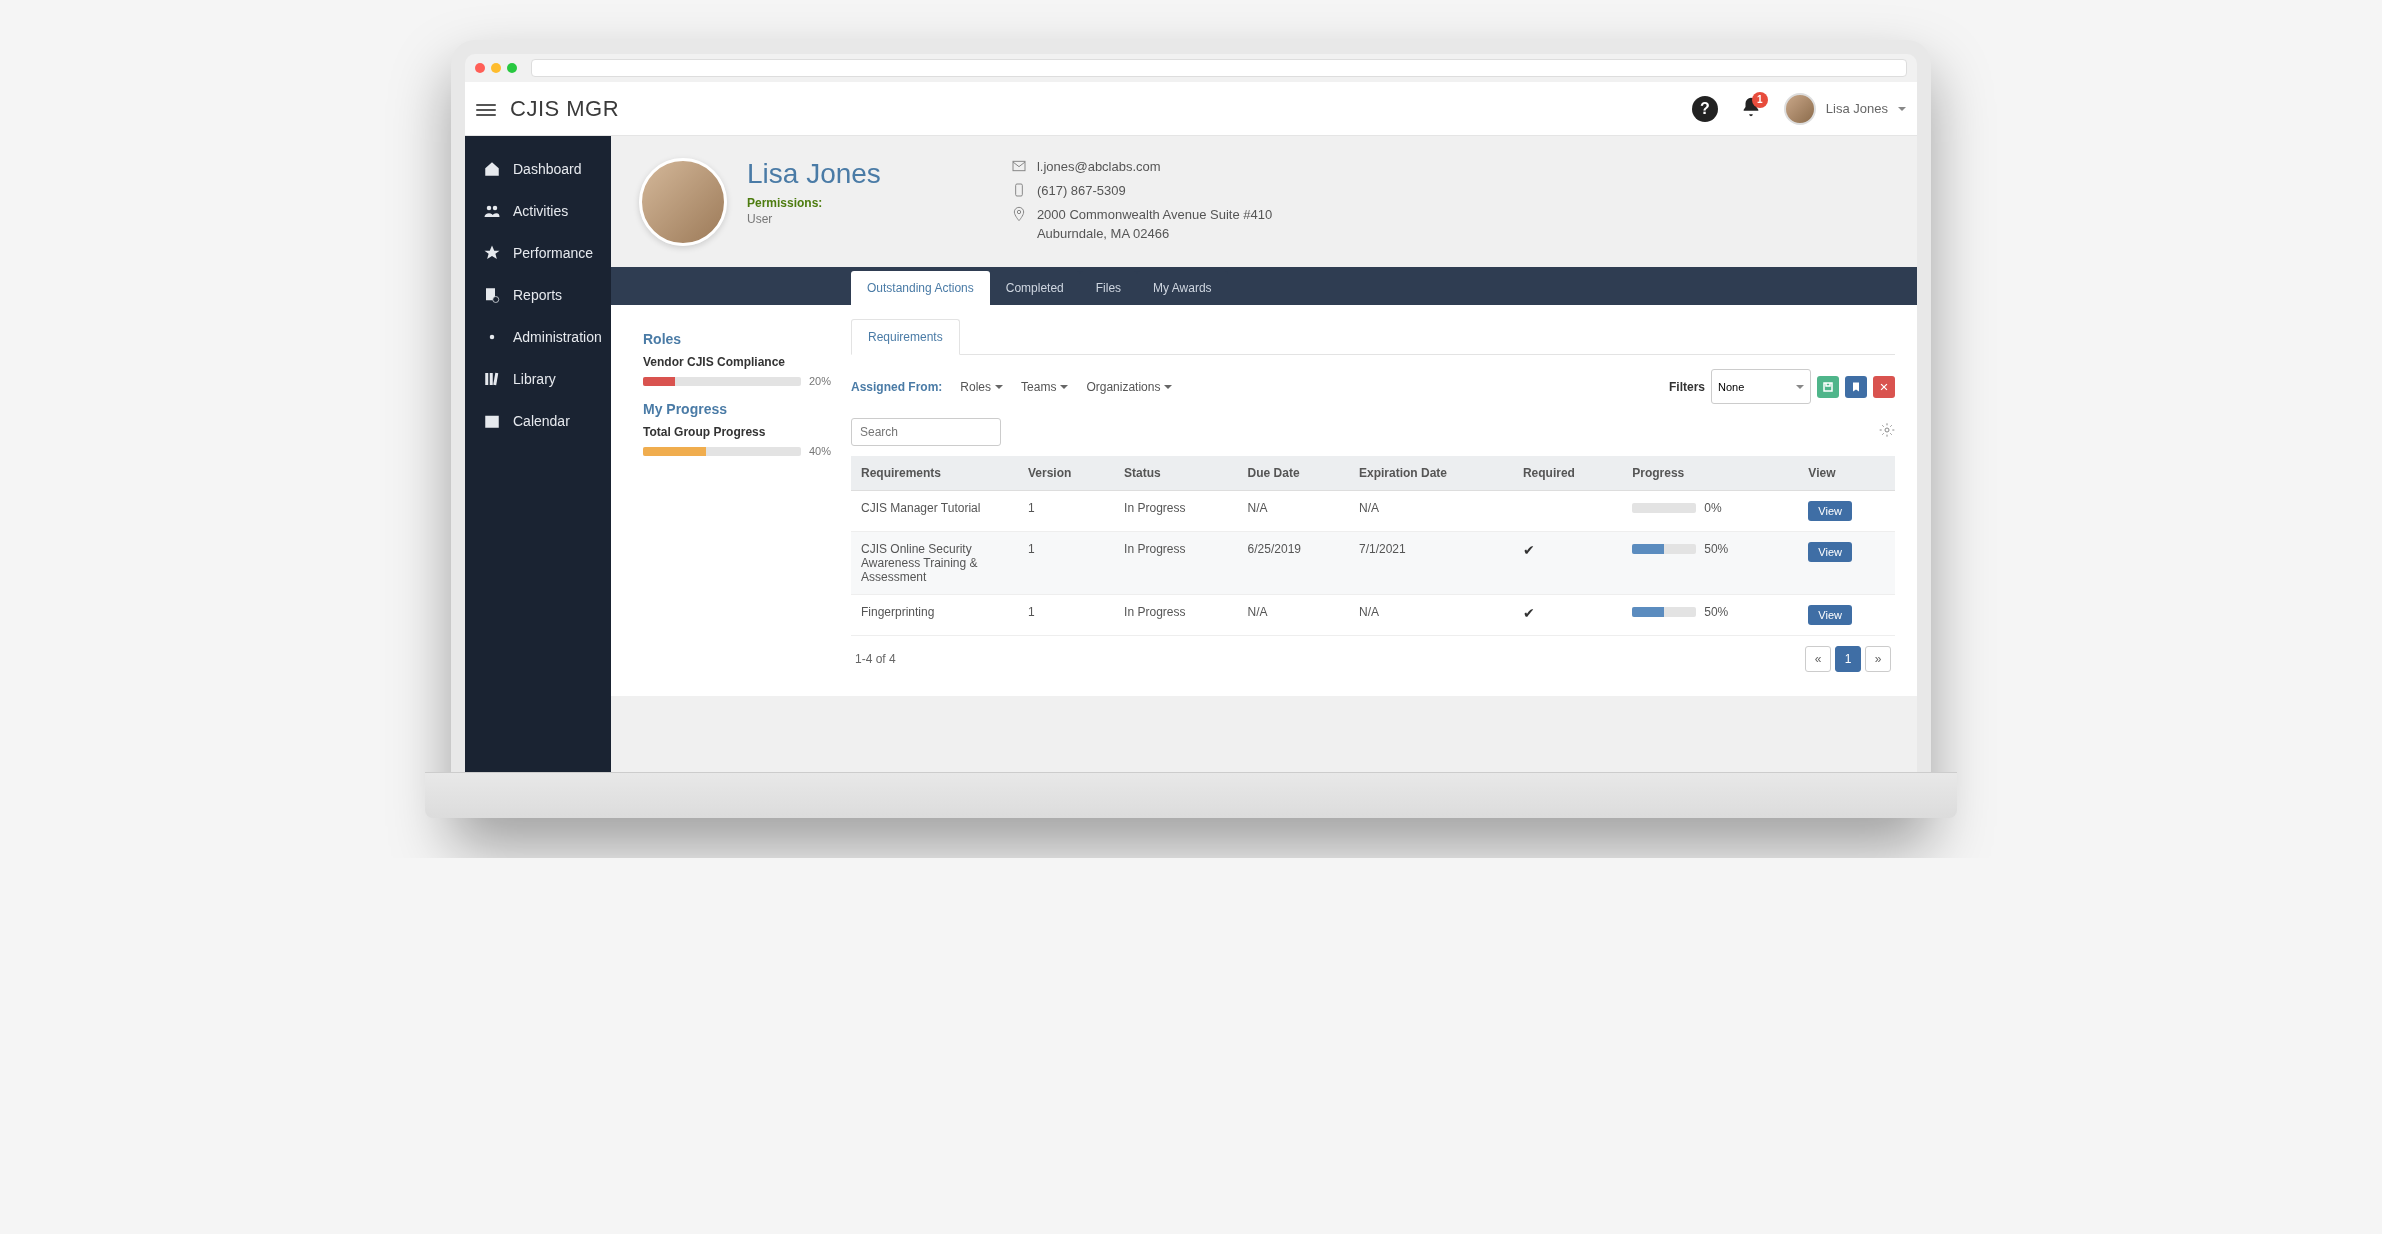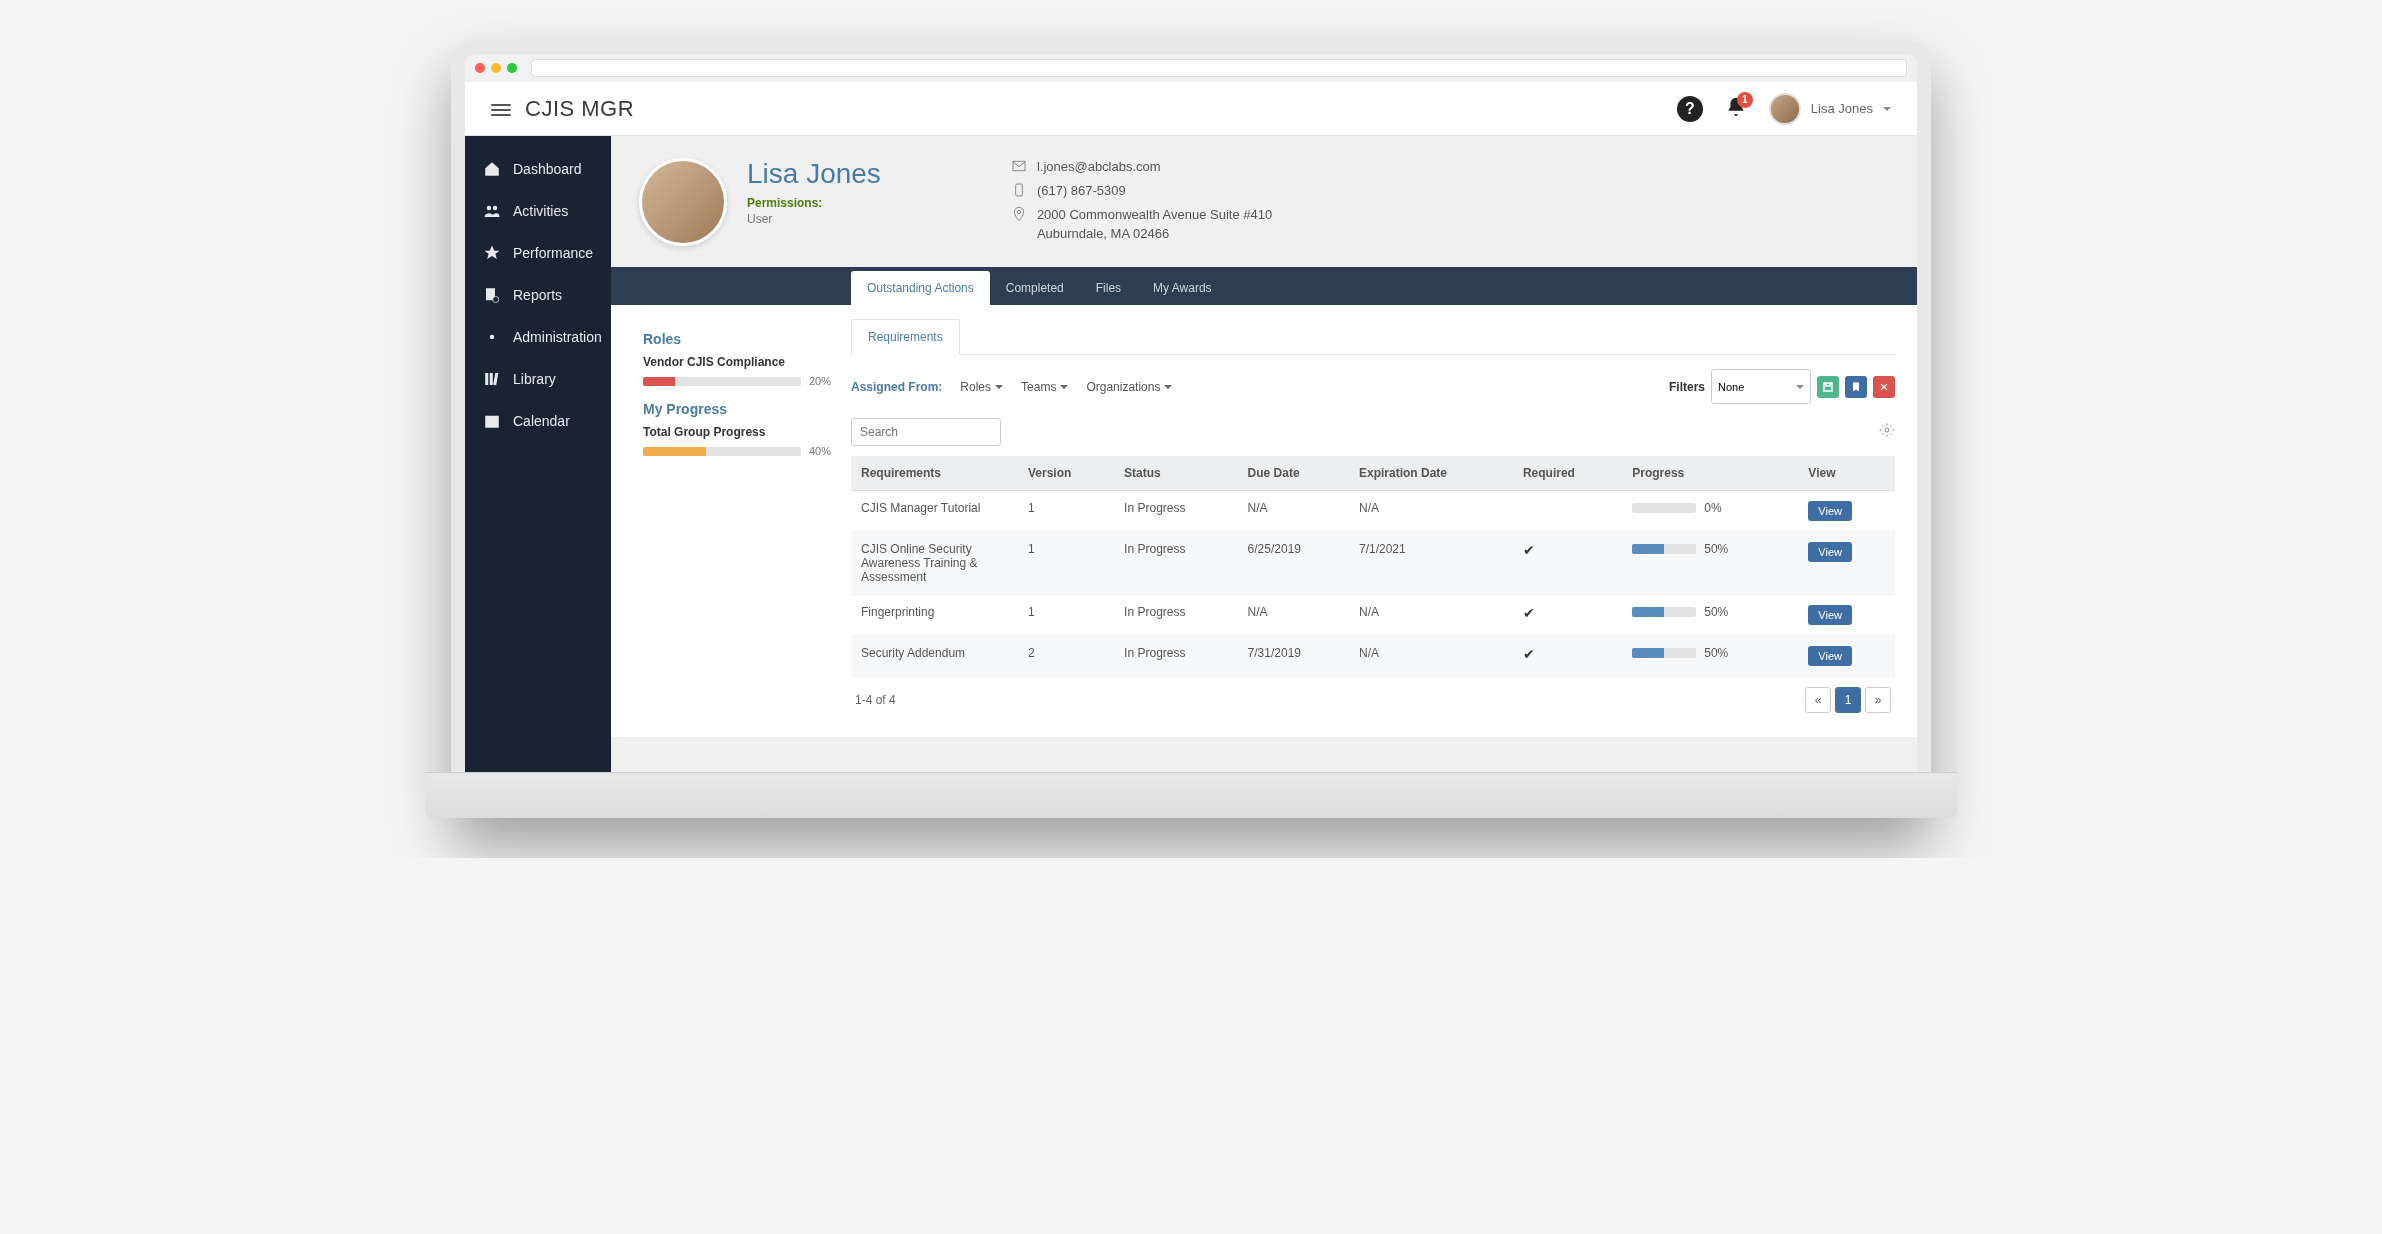--- a/index.html
+++ b/index.html
@@ -7,21 +7,21 @@
 
 .laptop { width: 1480px; background:#e8e8e8; border-radius:24px 24px 8px 8px; padding:14px 14px 0; box-shadow: 0 30px 60px rgba(0,0,0,.35); position:relative; }
 .laptop-base { height:46px; background:linear-gradient(#e8e8e8,#dcdcdc); margin:0 -40px; border-radius: 0 0 8px 8px; border-top:1px solid #ccc;}
 .browser-bar { height:28px; background:#f1f1f1; border-radius:10px 10px 0 0; display:flex; align-items:center; padding:0 10px; gap:6px;}
 .dot { width:10px; height:10px; border-radius:50%; }
 .dot.red{background:#ff5f57;} .dot.yel{background:#febc2e;} .dot.grn{background:#28c840;}
 .url-bar { flex:1; height:18px; background:#fff; border:1px solid #ddd; border-radius:4px; margin-left:8px;}
 
 .app { background:#fff; height:690px; display:flex; flex-direction:column; }
 
-.topbar { height:54px; border-bottom:1px solid #e5e5e5; display:flex; align-items:center; padding:0 26px; }
+.topbar { height:54px; border-bottom:1px solid #e5e5e5; display:flex; align-items:center; padding:0 11px; }
 .menu-icon { width:20px; height:16px; margin-right:14px; cursor:pointer; }
 .menu-icon span{ display:block; height:2px; background:#555; margin:3px 0; border-radius:1px;}
 .app-title { font-size:22px; font-weight:300; color:#3a3a3a; letter-spacing:.5px;}
 .top-right { margin-left:auto; display:flex; align-items:center; gap:22px; }
 .help-icon { width:26px; height:26px; background:#222; color:#fff; border-radius:50%; display:flex; align-items:center; justify-content:center; font-weight:bold; font-size:16px;}
 .bell { position:relative; }
 .bell svg{ width:22px; height:22px; fill:#222;}
 .badge { position:absolute; top:-4px; right:-6px; background:#e74c3c; color:#fff; font-size:10px; width:16px; height:16px; border-radius:50%; display:flex; align-items:center; justify-content:center; font-weight:bold;}
 .user-chip { display:flex; align-items:center; gap:10px; cursor:pointer;}
 .avatar { width:32px; height:32px; border-radius:50%; background:linear-gradient(135deg,#c9a789,#8b6b4b); border:2px solid #ddd;}
@@ -351,37 +351,20 @@
                     <td>
                       <div class="prog-cell">
                         <div class="prog-bar">
                           <div class="prog-fill" style="width:50%"></div>
                         </div>
                         <span>50%</span>
                       </div>
                     </td>
                     <td><button class="view-btn">View</button></td>
                   </tr>
-                  <tr>
-                    <td style="max-width:110px;">Security Addendum</td>
-                    <td>2</td>
-                    <td>In Progress</td>
-                    <td>7/31/2019</td>
-                    <td>N/A</td>
-                    <td><span class="check">✔</span></td>
-                    <td>
-                      <div class="prog-cell">
-                        <div class="prog-bar">
-                          <div class="prog-fill" style="width:50%"></div>
-                        </div>
-                        <span>50%</span>
-                      </div>
-                    </td>
-                    <td><button class="view-btn">View</button></td>
-                  </tr>
                 </tbody>
             </table>
 
             <div class="table-footer">
               <span>1-4 of 4</span>
               <div class="pager">
                 <div class="pg-btn">«</div>
                 <div class="pg-btn active">1</div>
                 <div class="pg-btn">»</div>
               </div>

